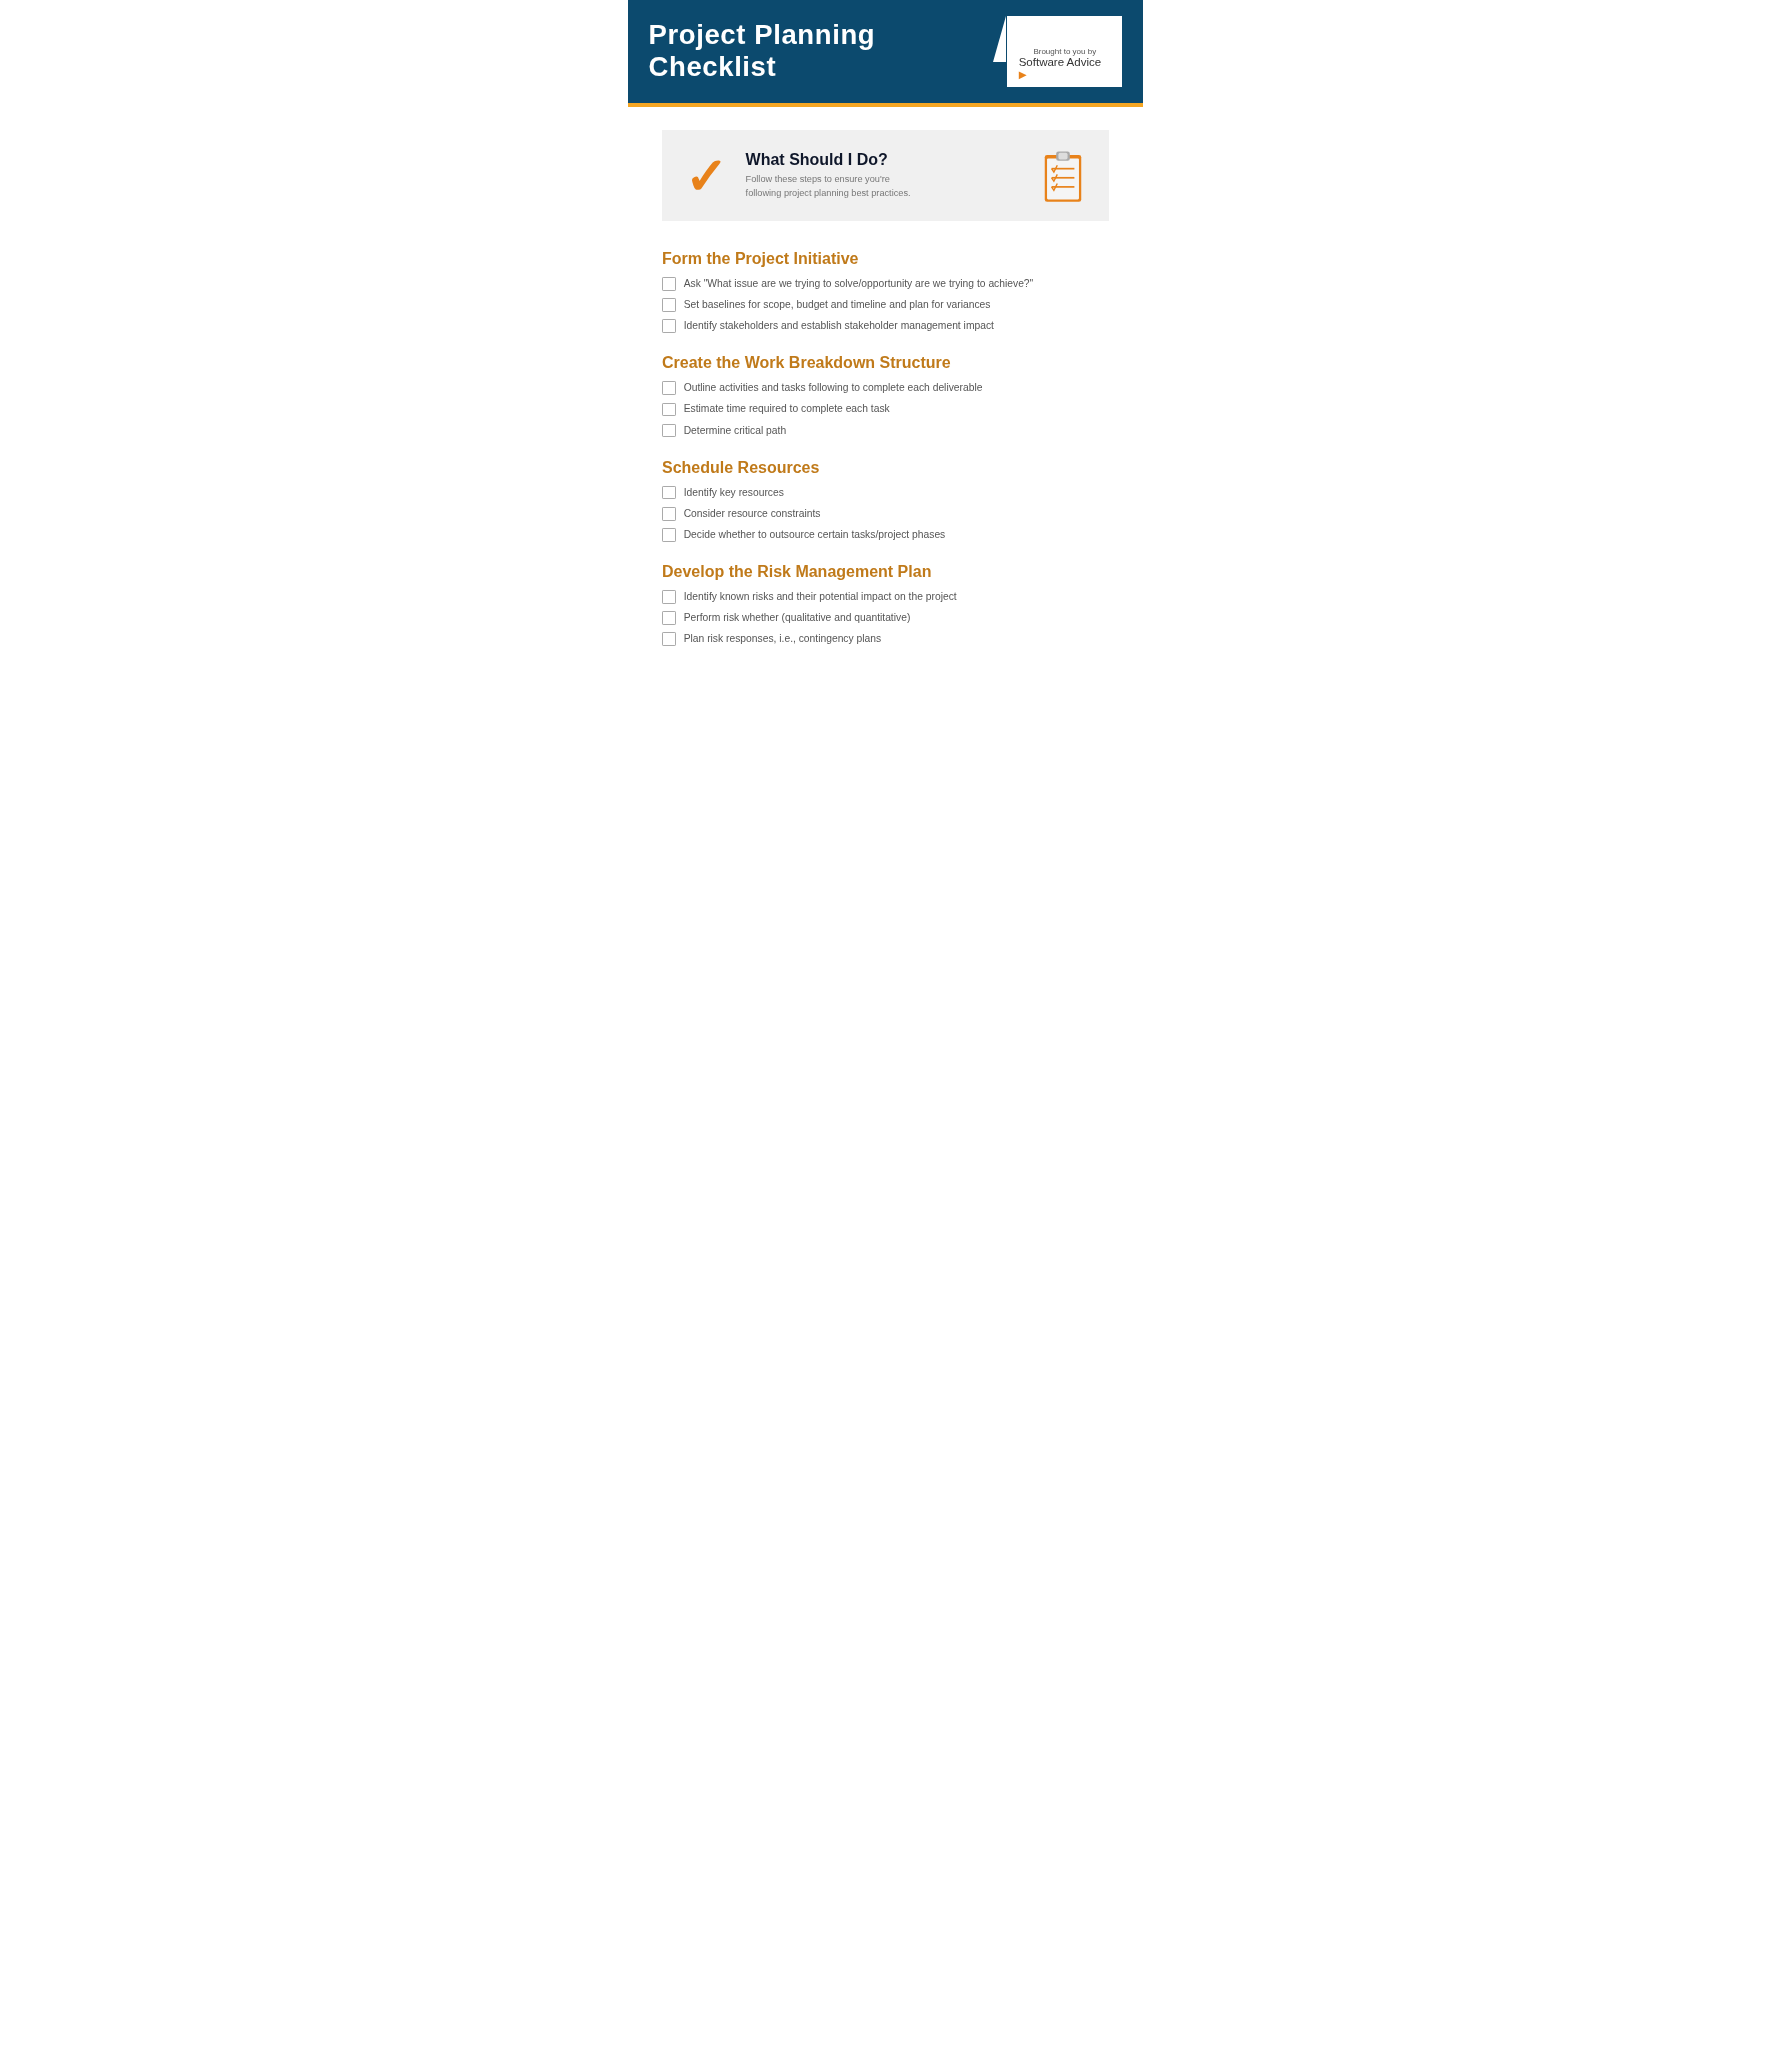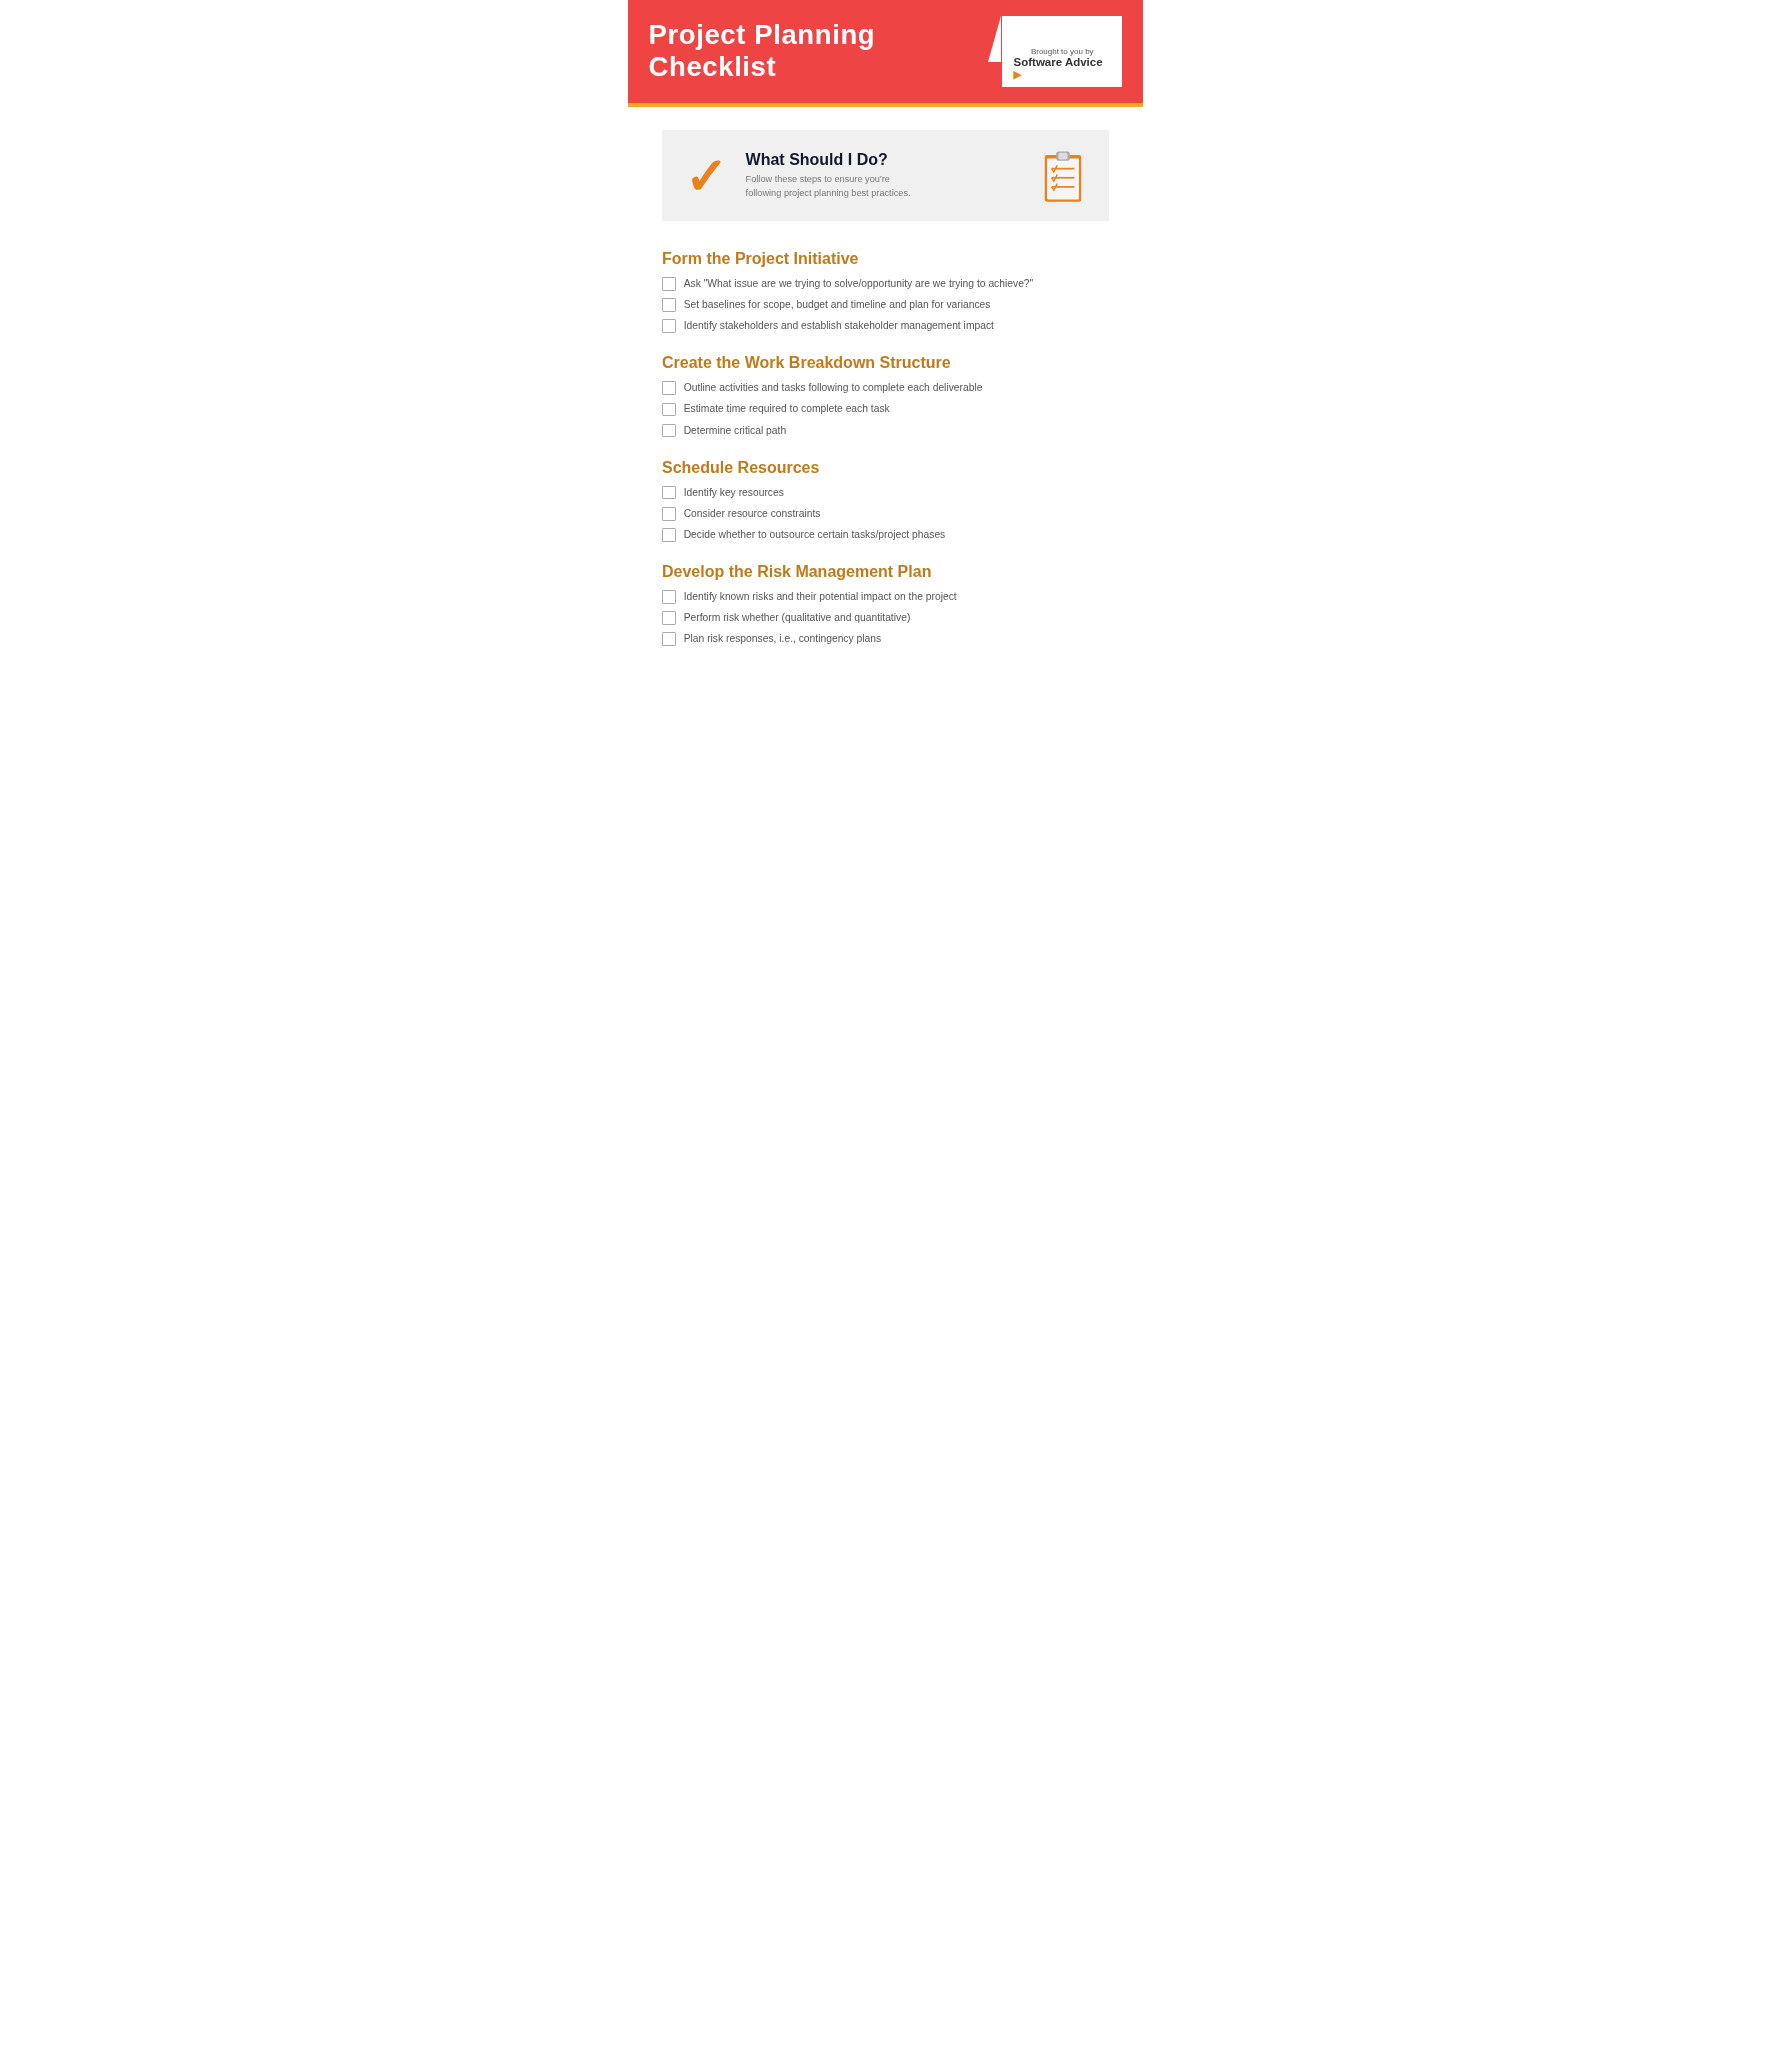--- a/index.html
+++ b/index.html
@@ -10,21 +10,21 @@
 
     body {
       font-family: Arial, sans-serif;
       background: #ffffff;
       width: 515px;
       margin: 0 auto;
     }
 
     
     .header {
-      background: #ef4444;
+      background: #0c4a6e;
       padding: 16px 20.6px;
       display: flex;
       align-items: center;
       justify-content: space-between;
     }
 
     .header-title {
       color: #ffffff;
       font-size: 27.5px;
       font-weight: bold;
@@ -53,21 +53,21 @@
     }
 
     .branding-top {
       font-size: 8px;
       color: #555;
       margin-top: 24px;
     }
 
     .branding-name {
       font-size: 11.5px;
-      font-weight: bold;
+      font-weight: normal;
       color: #333;
     }
 
     .branding-icon {
       color: #e8821a;
       font-size: 10.3px;
     }
 
     
     .accent-bar {

